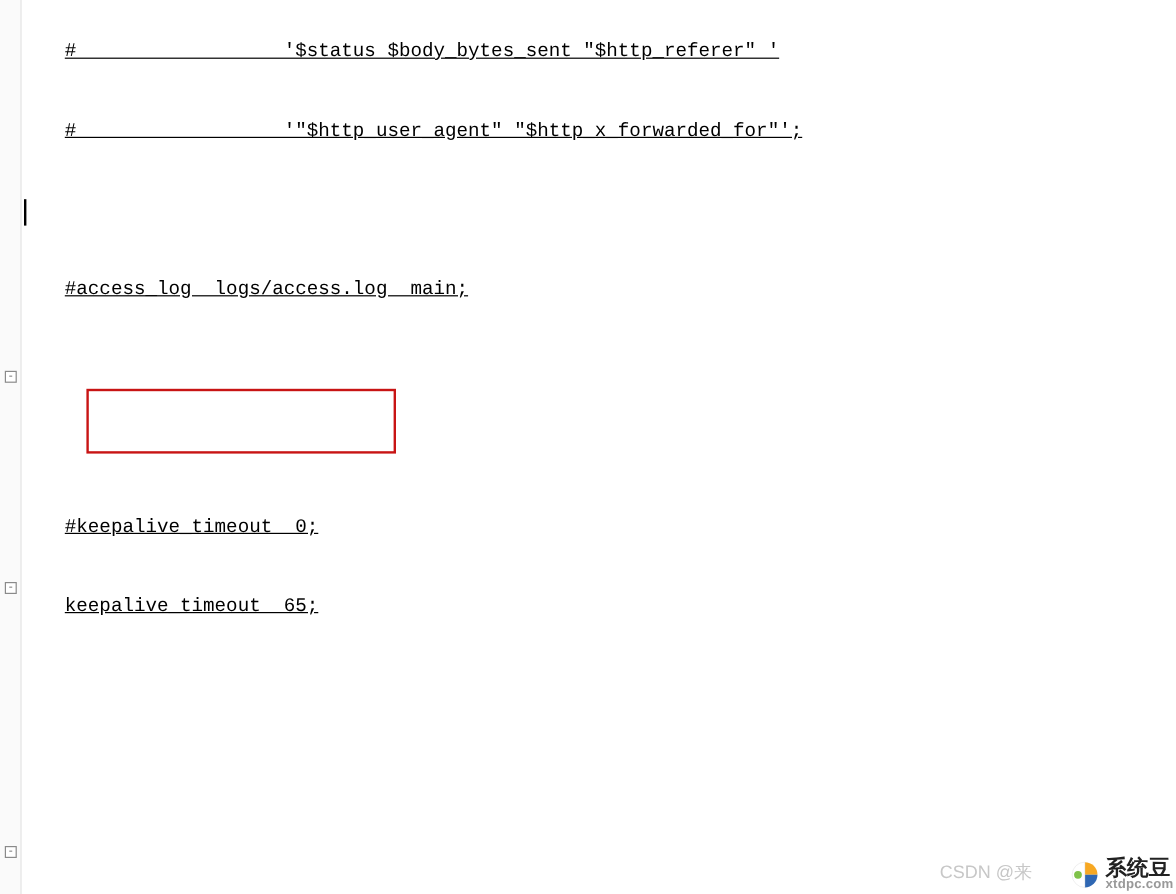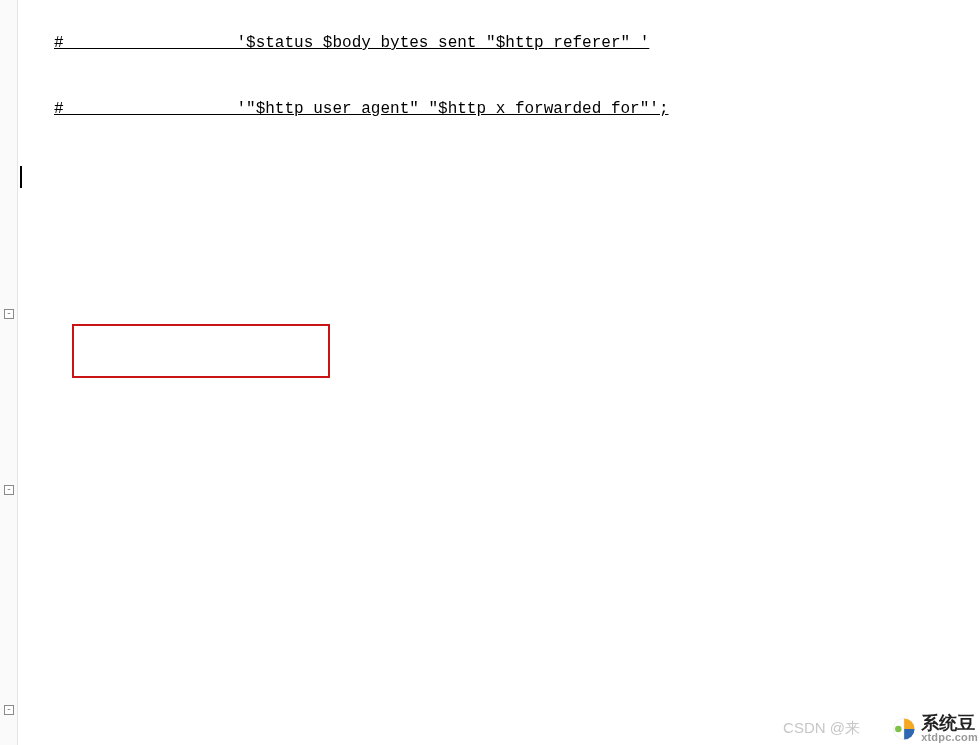--- a/index.html
+++ b/index.html
@@ -107,22 +107,25 @@
   <div class="gutter">
     <div class="fold" style="top:309px">-</div>
     <div class="fold" style="top:485px">-</div>
     <div class="fold" style="top:705px">-</div>
   </div>
 
   <div class="code">
     <div class="line indent1">#                  '$status $body_bytes_sent "$http_referer" '</div>
     <div class="line indent1">#                  '"$http_user_agent" "$http_x_forwarded_for"';</div>
     <div class="line"></div>
+    <div class="line indent1">#access_log  logs/access.log  main;</div>
     <div class="line"></div>
     <div class="line"></div>
+    <div class="line indent1">#keepalive_timeout  0;</div>
+    <div class="line indent1">keepalive_timeout  65;</div>
     <div class="line"></div>
     
     
     
     
     
     
     
     
     

